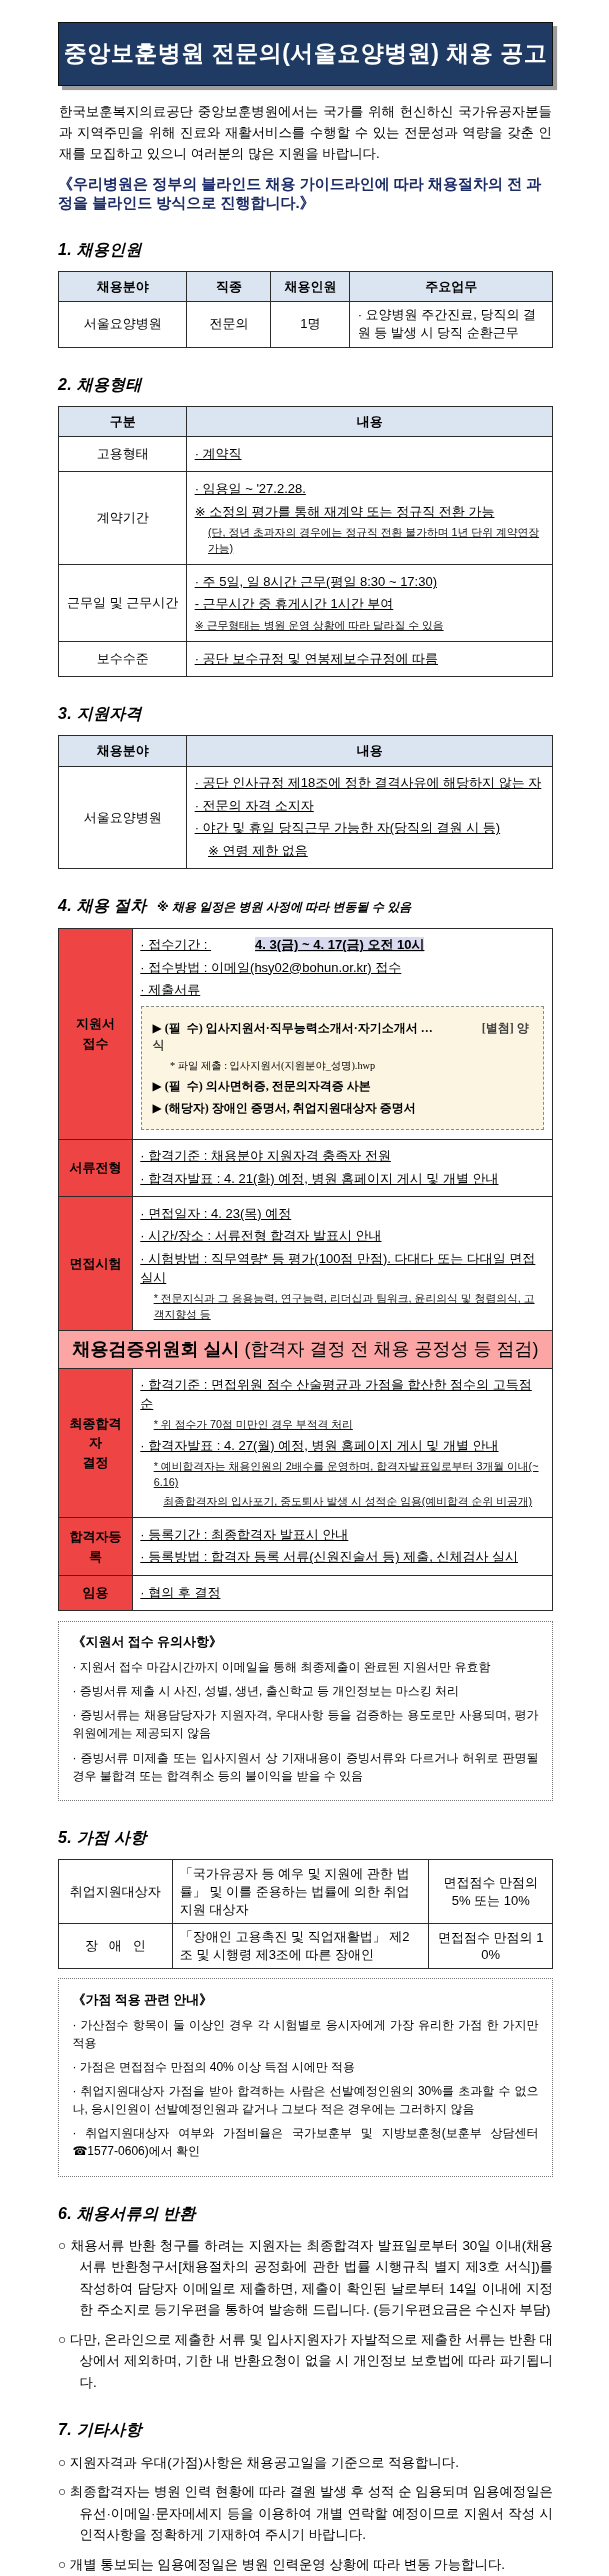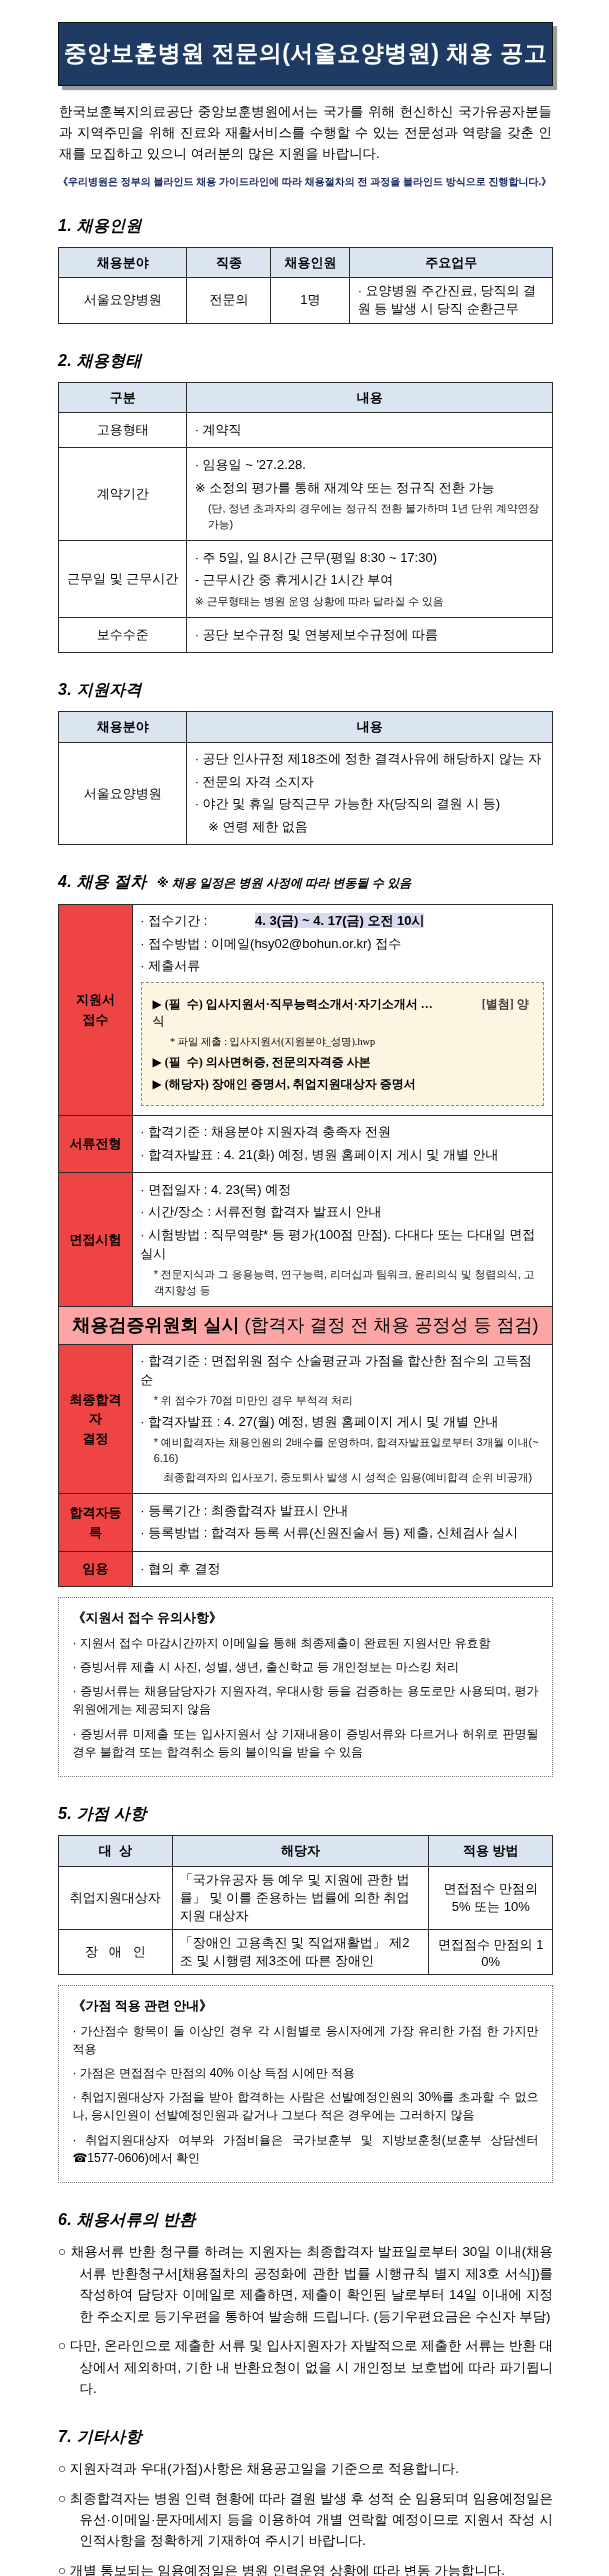--- a/index.html
+++ b/index.html
@@ -5,32 +5,32 @@
   html,body{margin:0;padding:0;background:#ffffff;}
   body{width:610px;font-family:"Liberation Sans","DejaVu Sans",sans-serif;color:#000;}
   .sheet{width:610px;height:3078px;overflow:hidden;position:relative;}
   .page{padding:21.6px 57px 0 58px;}
 
   .banner{background:#1f3b63;border:1px solid #101010;box-shadow:4.1px 4.1px 0 #9c9c9c;
           color:#fff;font-size:23px;font-weight:bold;text-align:center;
           padding:15.5px 4.1px;letter-spacing:0.5px;}
 
   .intro{margin:16.5px 1px 0;font-size:13.4px;line-height:1.55;text-align:justify;font-weight:500;}
-  .blind{margin-top:10.3px;color:#1b2b66;font-size:10px;font-weight:bold;}
+  .blind{margin-top:10.3px;color:#1b2b66;font-size:15px;font-weight:bold;}
 
   h2{font-size:16px;font-weight:800;margin:0 0 10.3px;letter-spacing:0.3px;font-style:italic;}
   .sec{margin-top:27px;}
   .hnote{font-size:12px;font-weight:600;margin-left:10.3px;letter-spacing:0;}
 
   table{width:100%;border-collapse:collapse;border:1.5px solid #000;table-layout:fixed;}
   th,td{border:0.8px solid #2b2b2b;font-size:13px;padding:4.1px 7.2px;vertical-align:middle;word-break:break-all;}
   th{background:#dbe4f1;font-weight:bold;text-align:center;padding:5.7px 3.1px;}
   td.lbl{text-align:center;}
   .pre{white-space:pre-wrap;}
-  .line{margin:3.6px 0;line-height:1.45;}
+  .line{margin:3.6px 0;line-height:1.45;text-decoration:underline;}
   .small{font-size:10.8px;color:#111;}
   .indent{padding-left:13.4px;}
 
   
   .proc td.plabel{background:#ef4444;text-align:center;font-weight:bold;white-space:pre-line;line-height:1.5;}
   .verify-cell{background:#fca5a5;text-align:center;font-size:18px;padding:6.2px;}
   .hl{background:#d9daf0;font-weight:bold;margin-left:44px;}
   .docbox{background:#fbf5e2;border:1px dashed #8a8a8a;margin:6.2px 1px 4.1px;padding:7.2px 10.3px;}
   .docbox .bl{font-size:12px;font-weight:bold;margin:5.2px 0;font-family:"Liberation Serif","DejaVu Serif",serif;}
   .docbox .bsub{font-size:10.3px;margin:3.1px 0 5.2px 17.5px;font-family:"Liberation Serif","DejaVu Serif",serif;}
@@ -235,25 +235,20 @@
 
   <div class="sec">
     <h2>5. 가점 사항</h2>
     <table class="t5">
       <colgroup>
             <col class="c1">
             <col class="c2">
             <col class="c3">
           </colgroup>
       <tbody>
-            <tr>
-        <th class="pre">대  상</th>
-        <th>해당자</th>
-        <th>적용 방법</th>
-      </tr>
       <tr>
         <td class="lbl pre">취업지원대상자</td>
         <td>「국가유공자 등 예우 및 지원에 관한 법률」 및 이를 준용하는 법률에 의한 취업지원 대상자</td>
         <td class="lbl">면접점수 만점의 5% 또는 10%</td>
       </tr>
       <tr>
         <td class="lbl pre">장   애   인</td>
         <td>「장애인 고용촉진 및 직업재활법」 제2조 및 시행령 제3조에 따른 장애인</td>
         <td class="lbl">면접점수 만점의 10%</td>
       </tr>

